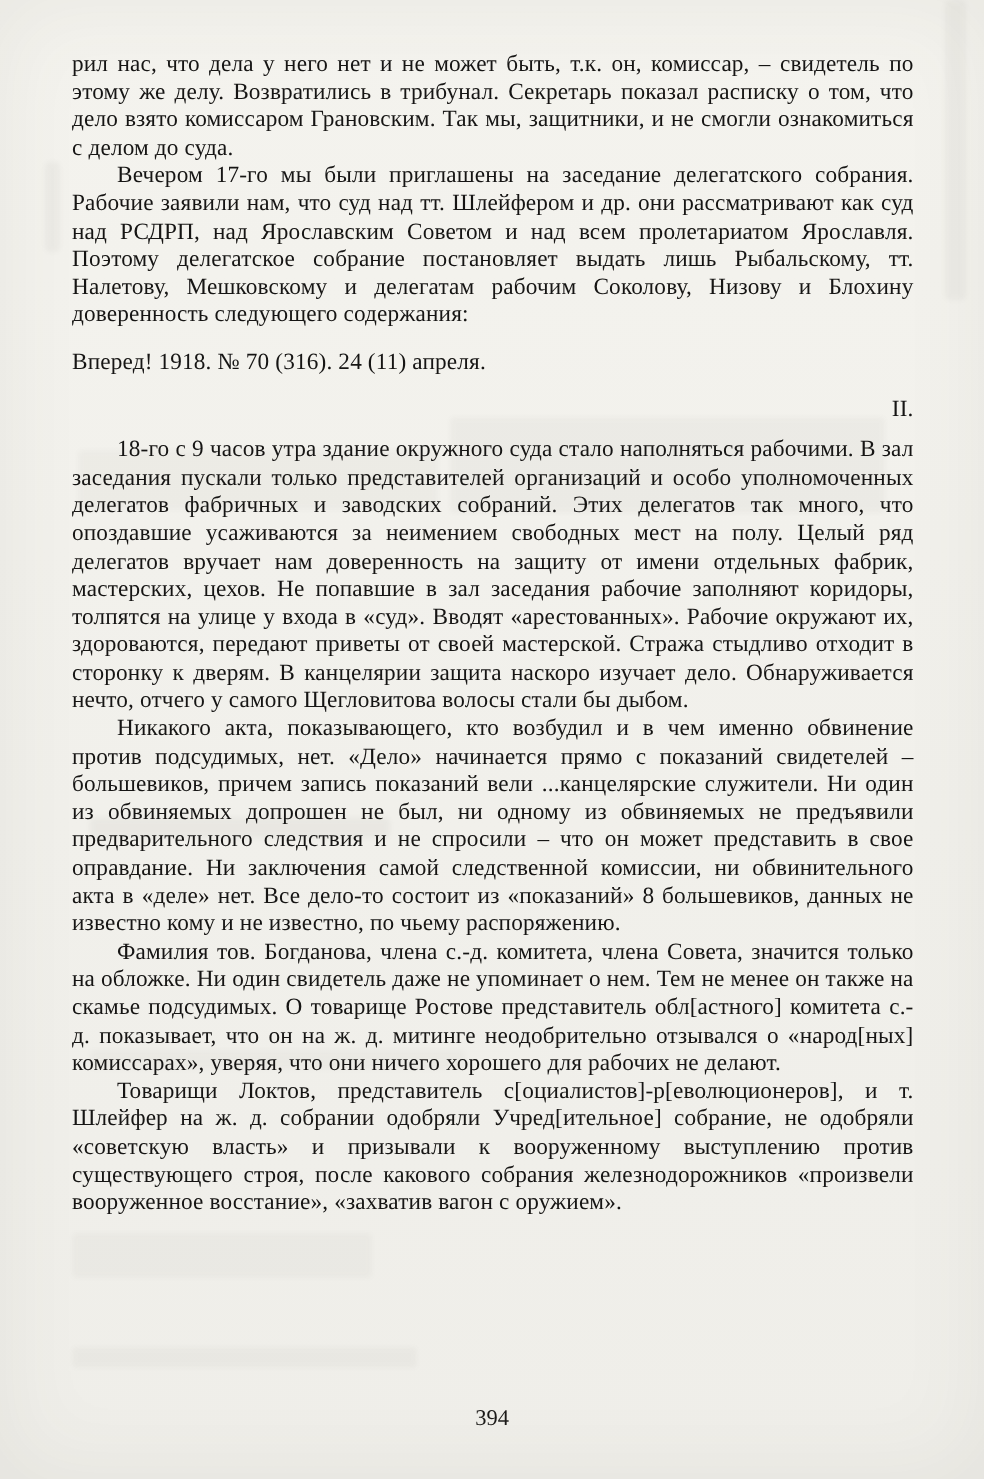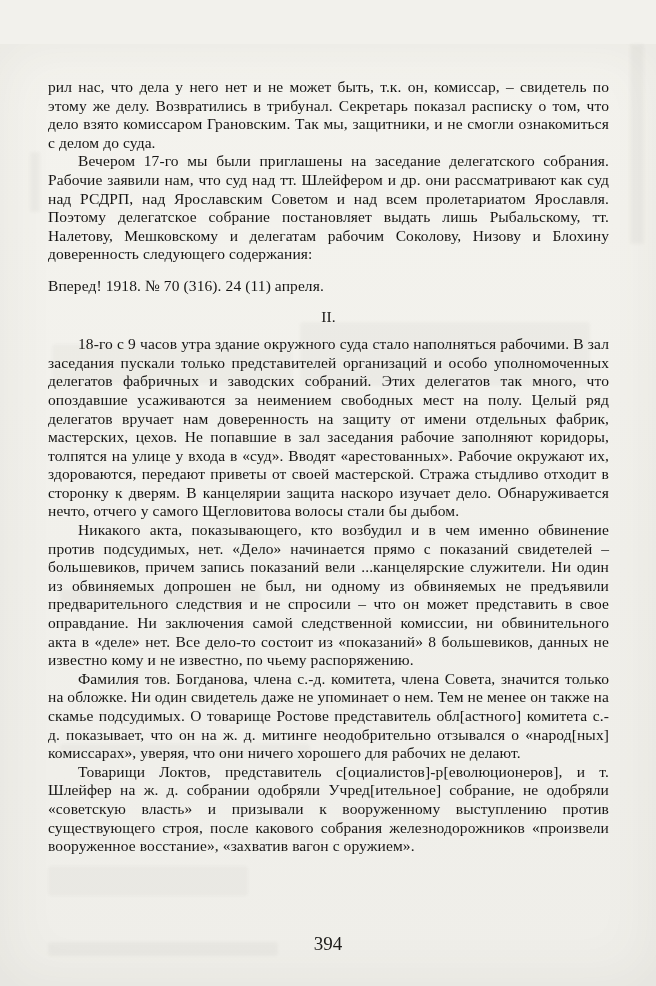--- a/index.html
+++ b/index.html
@@ -13,21 +13,20 @@
     background: #f2f1ec;
     font-family: "Liberation Serif", "DejaVu Serif", serif;
     color: #161514;
     overflow: hidden;
   }
   .page {
     position: absolute;
     inset: 0;
     background: linear-gradient(180deg, #f4f3ee 0%, #f1f0eb 55%, #efeee9 100%);
     box-shadow: inset 0 0 60px rgba(90,85,70,0.07);
-    margin-top: 44px;
   }
   
   .bleed {
     position: absolute;
     background: #6a675f;
     opacity: 0.055;
     filter: blur(1.6px);
     border-radius: 3px;
     pointer-events: none;
   }
@@ -51,31 +50,31 @@
     letter-spacing: 0.1px;
   }
   p { margin: 0; }
   p.indent { text-indent: 30px; }
   .source-citation {
     margin: 13px 0 12px 0;
     text-align: left;
     font-family: Liberation Serif, serif;
   }
   .section-heading {
-    text-align: center;
+    text-align: right;
     text-indent: 0;
     margin: 0 0 9px 0;
   }
   .page-number {
     position: absolute;
     left: 0;
     right: 0;
     bottom: 31px;
     text-align: center;
-    font-size: 19px;
+    font-size: 15px;
     color: #1b1a18;
   }
 </style>
 </head>
 <body>
 
 <div class="page">
 
   <span class="bleed b1"></span>
   <span class="bleed b2"></span>

